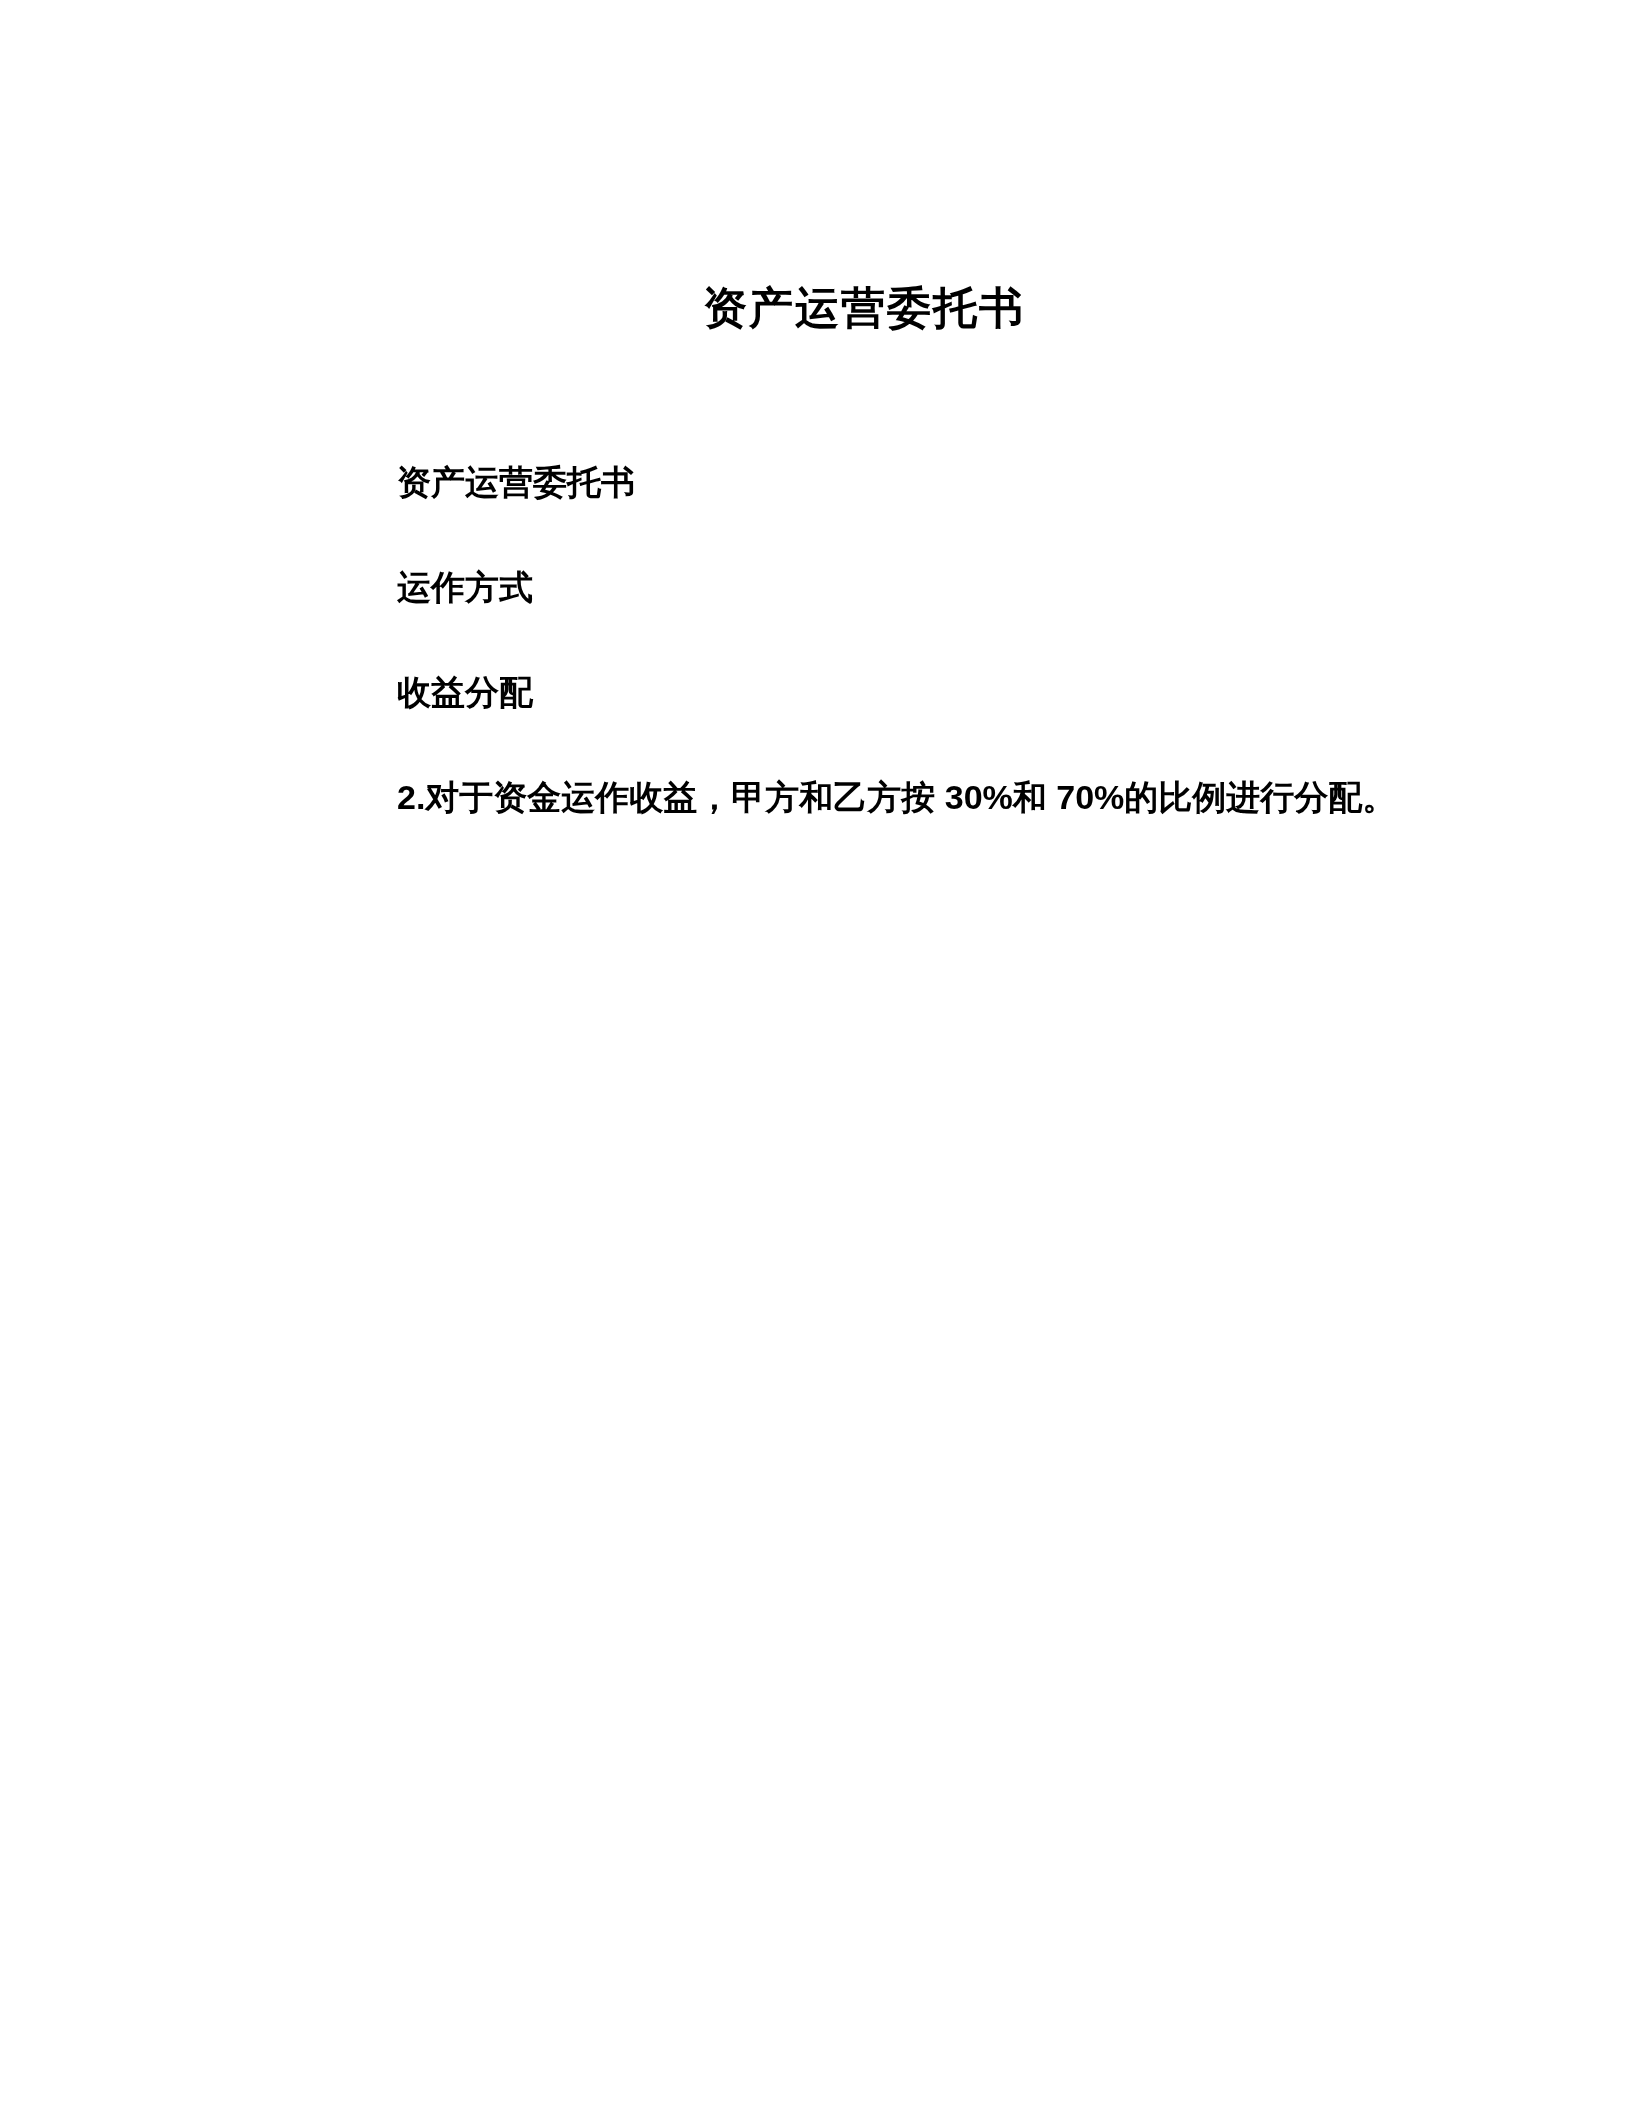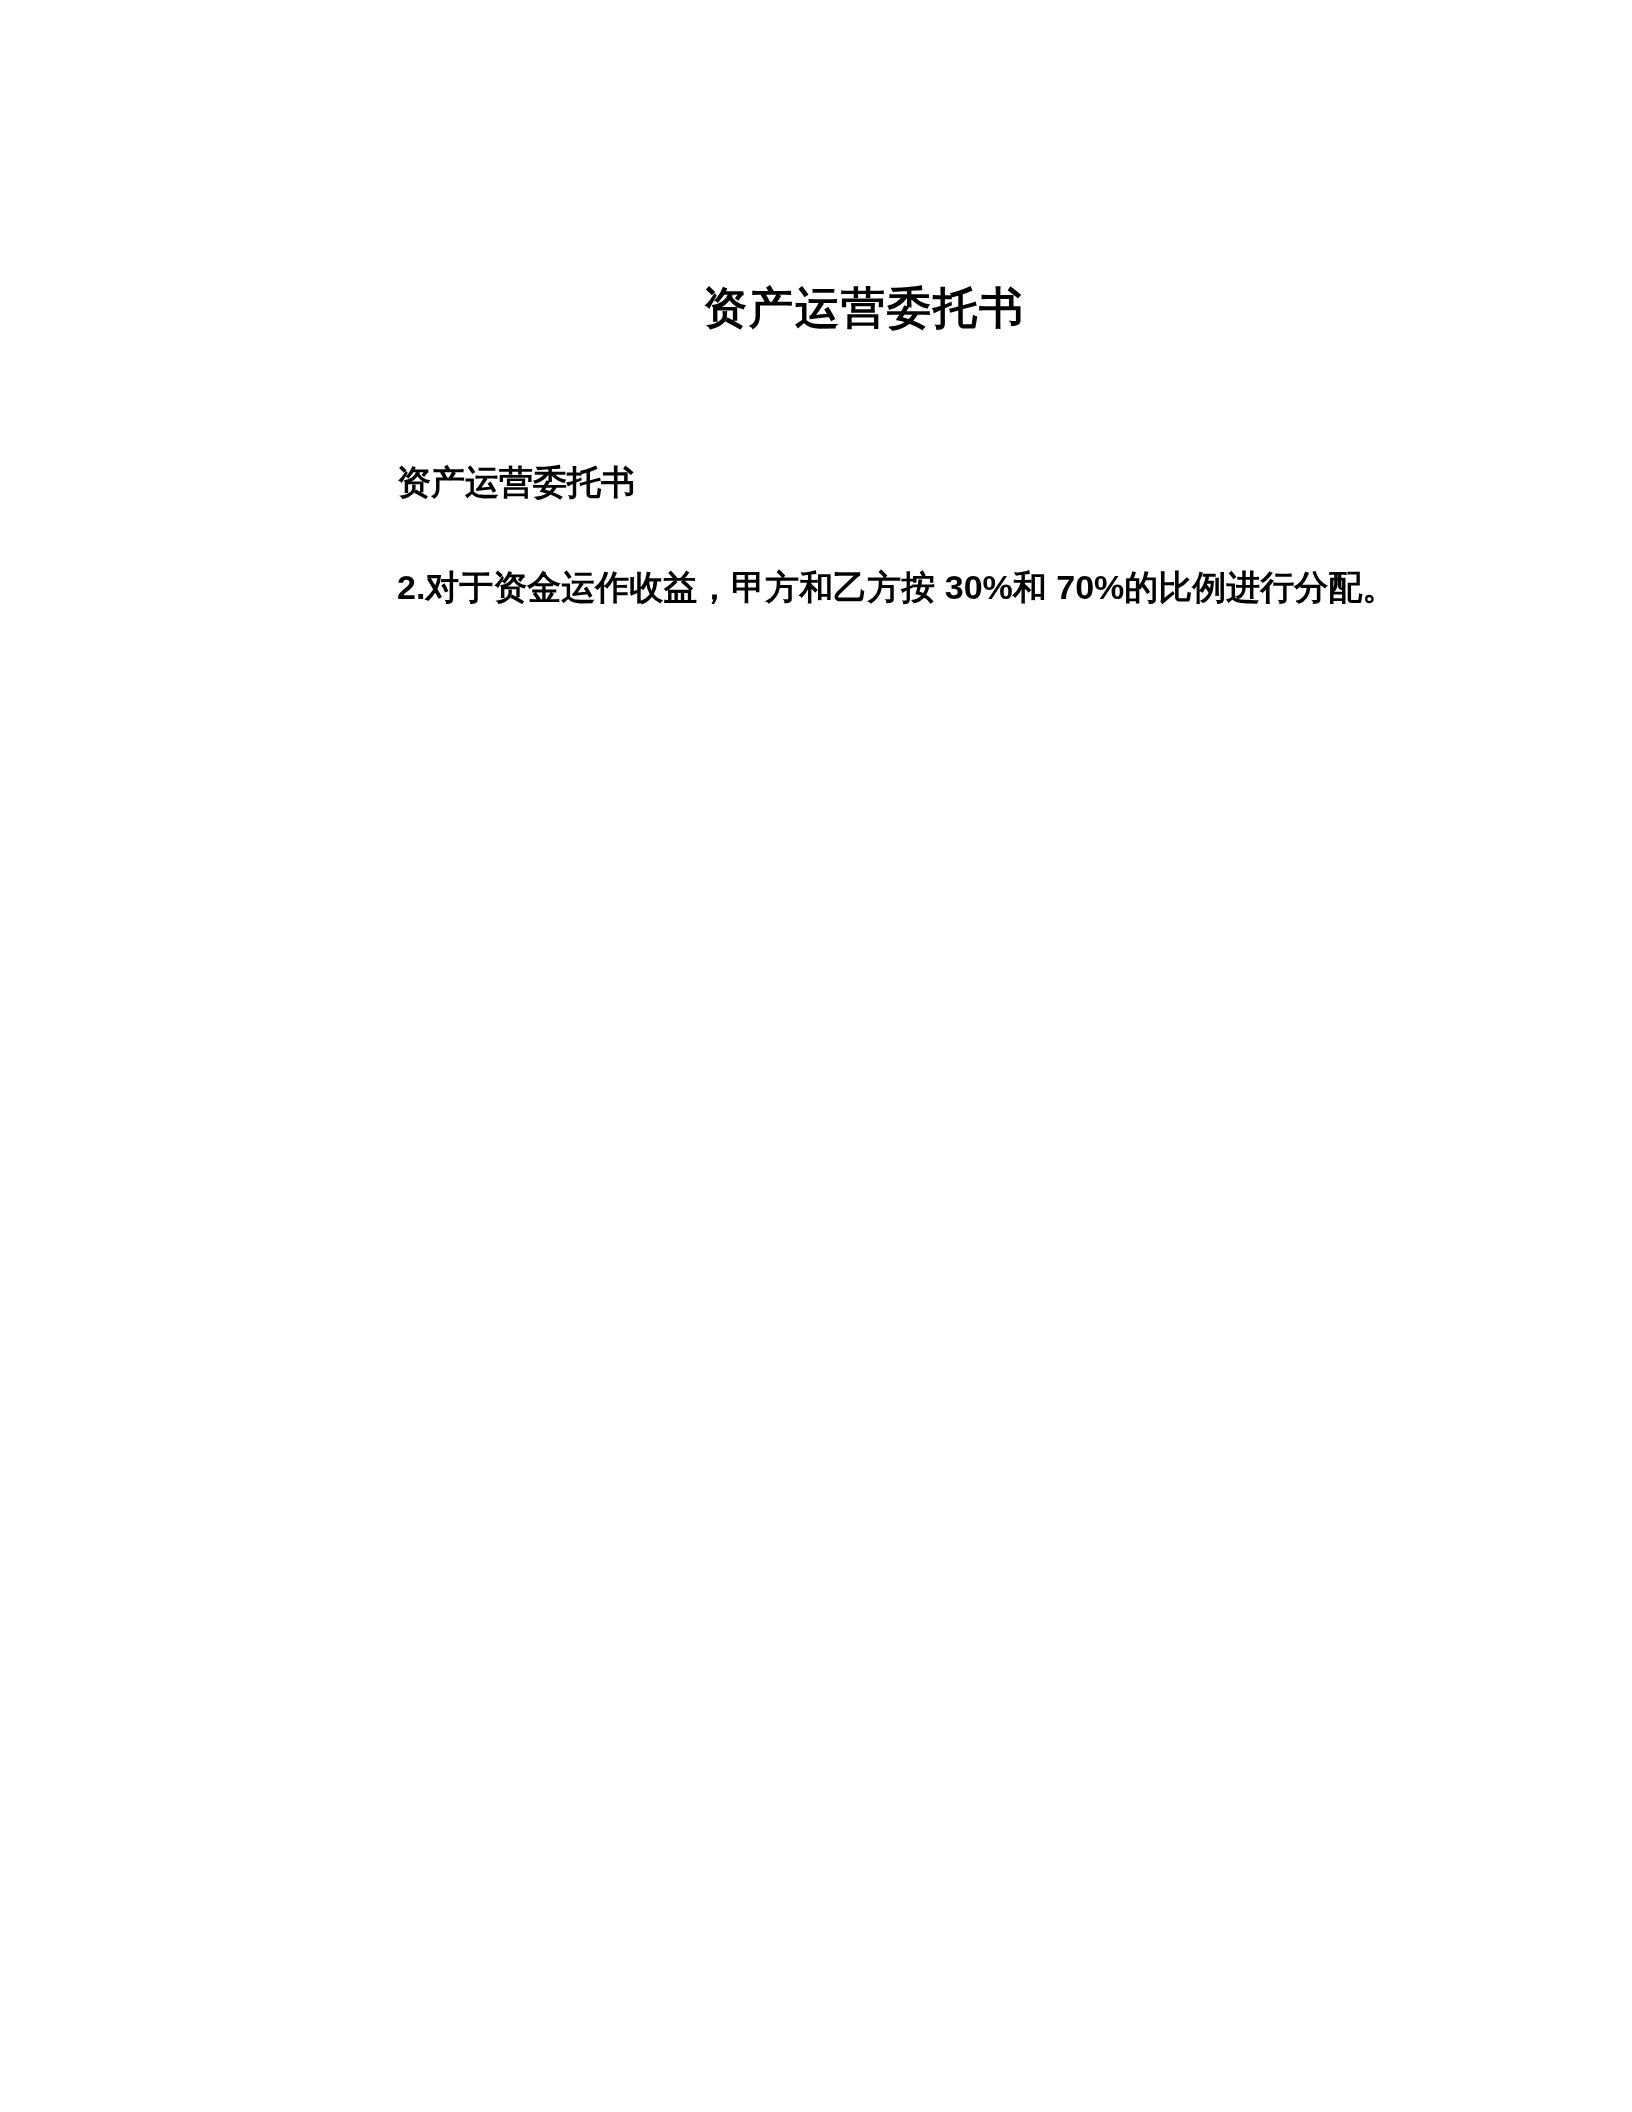--- a/index.html
+++ b/index.html
@@ -51,20 +51,22 @@
 
 <div class="page">
 
   <h1 class="doc-title">资产运营委托书</h1>
 
   <p class="para">资产运营委托书</p>
 
 
 
 
+  <p class="para">运作方式</p>
 
 
+  <p class="para">收益分配</p>
 
 
   <p class="para">2.对于资金运作收益，甲方和乙方按 30%和 70%的比例进行分配。</p>
 
 
 </div>
 
 </body></html>

